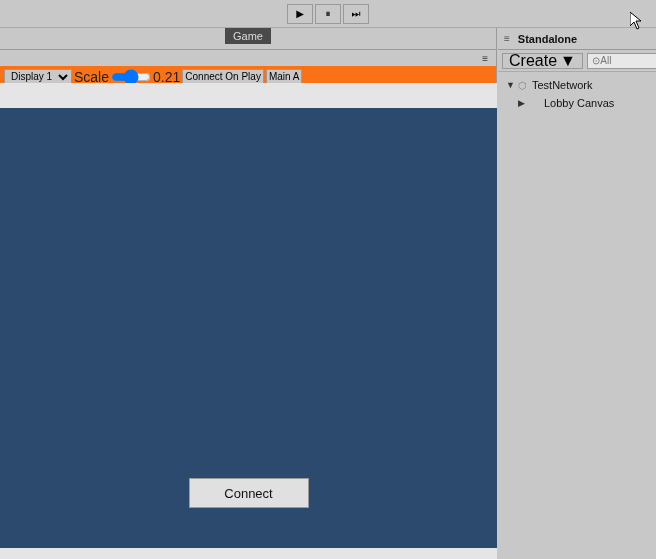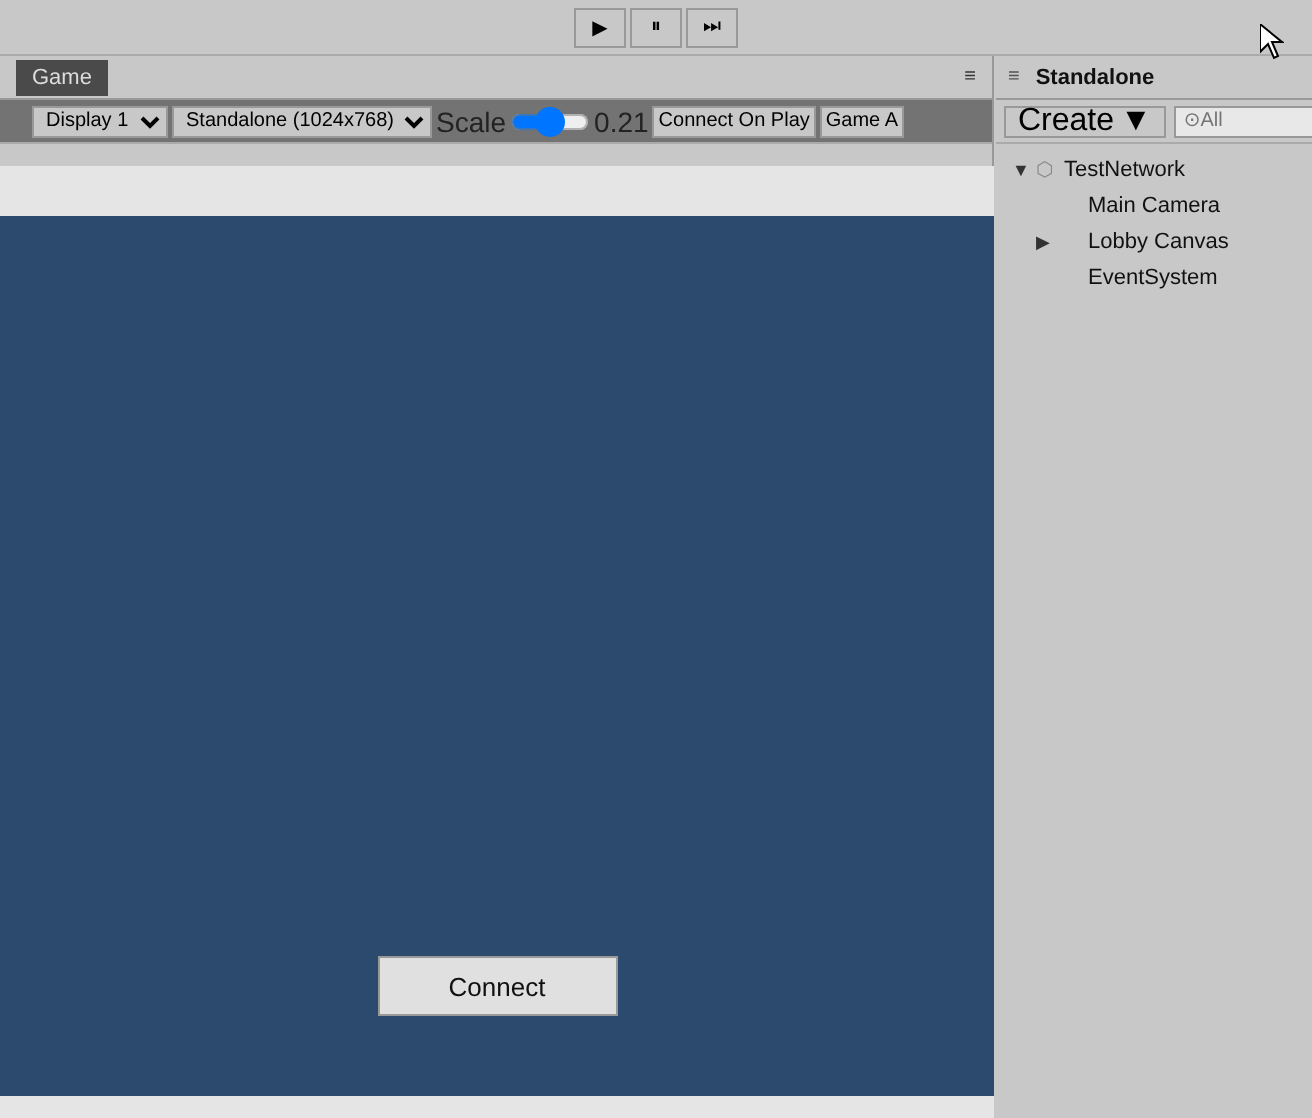--- a/index.html
+++ b/index.html
@@ -52,20 +52,21 @@
     }
 
     .game-tab {
       height: 22px;
       background: #c8c8c8;
       display: flex;
       align-items: center;
       padding: 0 8px;
       border-bottom: 1px solid #999;
       gap: 9px;
+      flex-direction: column;
     }
 
     .game-tab-label {
       background: #4a4a4a;
       color: #ddd;
       padding: 2px 8px;
       font-size: 11px;
       height: 18px;
       display: flex;
       align-items: center;
@@ -74,28 +75,29 @@
     .game-tab-menu {
       margin-left: auto;
       cursor: pointer;
       font-size: 10px;
       color: #333;
     }
 
     
     .game-toolbar {
       height: 22px;
-      background: #737373;
-      display: flex;
-      align-items: center;
-      padding: 0 16px;
+      background: #f97316;
+      display: flex;
+      align-items: center;
+      padding: 0 4px;
       gap: 2px;
       border-bottom: 1px solid #aaa;
       font-size: 10px;
       overflow: hidden;
+      margin-top: 16px;
     }
 
     .toolbar-select {
       height: 16px;
       background: #c8c8c8;
       border: 1px solid #999;
       font-size: 10px;
       padding: 0 2px;
       cursor: pointer;
     }
@@ -277,28 +279,25 @@
 
   <div class="game-tab">
     <span class="game-tab-label">Game</span>
     <span class="game-tab-menu">≡</span>
   </div>
 
   <div class="game-toolbar">
     <select class="toolbar-select">
       <option>Display 1</option>
     </select>
-    <select class="toolbar-select">
-      <option>Standalone (1024x768)</option>
-    </select>
     <span class="scale-label">Scale</span>
     <input type="range" class="scale-slider" min="0" max="1" step="0.01" value="0.49" style="">
     <span class="scale-label">0.21</span>
     <button class="toolbar-select">Connect On Play</button>
-    <button class="toolbar-select">Game A</button>
+    <button class="toolbar-select">Main A</button>
   </div>
 
   <div class="game-viewport">
     <div class="game-content">
       <button class="connect-btn">Connect</button>
     </div>
     <div class="game-bottom-bar"></div>
   </div>
 </div>
 
@@ -317,33 +316,23 @@
     <input class="search-input" type="text" placeholder="⊙All" style="">
   </div>
 
   <div class="hierarchy-tree">
     <div class="tree-item tree-indent-1">
       <span class="tree-arrow">▼</span>
       <span class="tree-icon">⬡</span>
       <span>TestNetwork</span>
     </div>
     <div class="tree-item tree-indent-2">
-      <span class="tree-arrow">&nbsp;</span>
-      <span class="tree-icon"></span>
-      <span>Main Camera</span>
-    </div>
-    <div class="tree-item tree-indent-2">
       <span class="tree-arrow">▶</span>
       <span class="tree-icon"></span>
       <span>Lobby Canvas</span>
-    </div>
-    <div class="tree-item tree-indent-2">
-      <span class="tree-arrow">&nbsp;</span>
-      <span class="tree-icon"></span>
-      <span>EventSystem</span>
     </div>
   </div>
 </div>
 
 <div class="cursor">
   <svg width="12" height="18" viewBox="0 0 12 18">
     <polygon points="0,0 0,14 4,10 7,17 9,16 6,9 11,9" fill="white" stroke="black" stroke-width="1"></polygon>
   </svg>
 </div>
 

